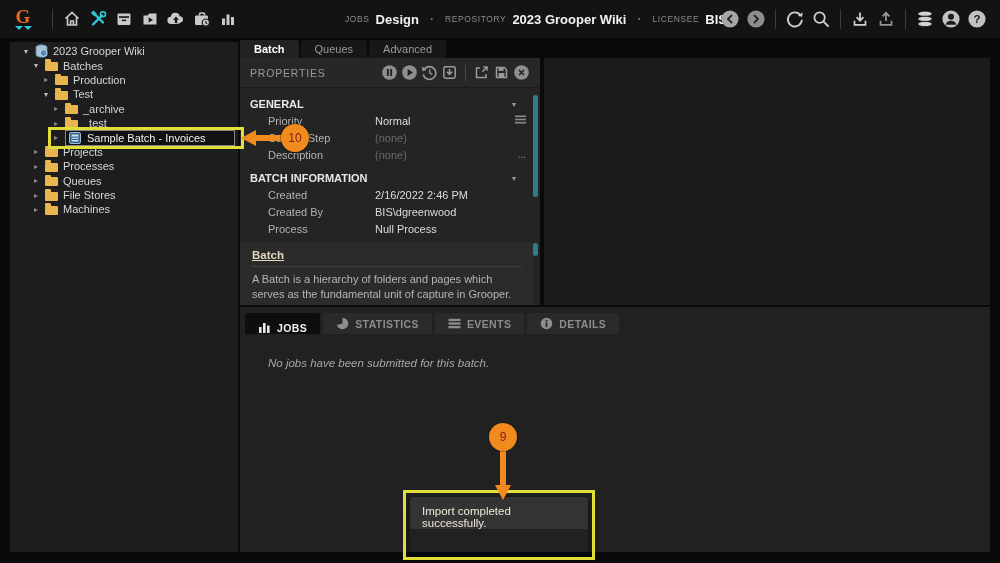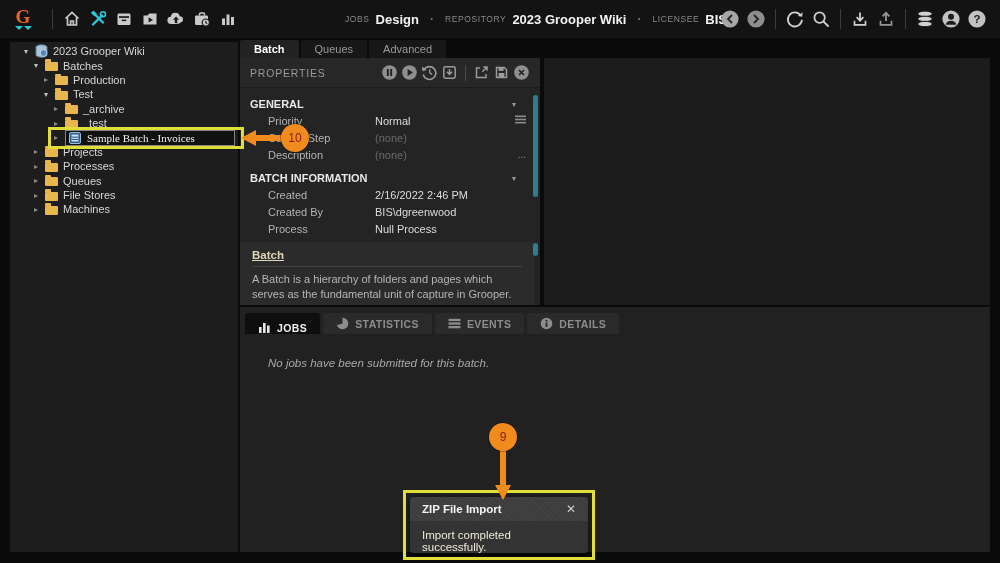--- a/index.html
+++ b/index.html
@@ -25,21 +25,21 @@
   
   #tree-panel { position:absolute; left:10px; top:42px; width:228px; height:510px;
                 background:#1d1d1d; padding-top:2px; }
   .trow { height:14.4px; display:flex; align-items:center; font-size:11px; color:#d6d6d6; white-space:nowrap; }
   .lvl0 { padding-left:14px; } .lvl1 { padding-left:24px; } .lvl2 { padding-left:34px; } .lvl3 { padding-left:44px; }
   .tw { width:11px; font-size:8px; flex:0 0 11px; }
   .tw.open { color:#bdbdbd; } .tw.closed { color:#8a8a8a; }
   .ic-folder { width:13px; height:9px; background:#e9b64d; border-radius:1px; position:relative; flex:0 0 13px; margin:2px 5px 0 0; }
   .ic-folder::before { content:""; position:absolute; top:-2.6px; left:0; width:6px; height:2.6px; background:#e9b64d; border-radius:1px 1px 0 0; }
   .tico { flex:0 0 13px; margin-right:5px; display:flex; align-items:center; }
-  .sel-wrap { display:flex; align-items:center; flex:1; margin-right:3px; border:1px solid #858585; background:#111; height:16px; padding-left:3px;font-family:Liberation Serif, serif; }
+  .sel-wrap { display:flex; align-items:center; flex:1; margin-right:3px; border:1px solid #858585; background:#111; height:16px; padding-left:3px; }
 
   
   #main-tabs { position:absolute; left:240px; top:40px; display:flex; }
   .mtab { height:18px; padding:0 14px; display:flex; align-items:center; font-size:11px;
           background:#171717; color:#9a9a9a; margin-right:2px; border-radius:2px 2px 0 0; }
   .mtab.active { background:#222; color:#fff; font-weight:bold; }
 
   
   #prop-panel { position:absolute; left:240px; top:58px; width:300px; height:247px; background:#242424; }
   #prop-strip { height:30px; background:#272727; display:flex; align-items:center; padding:0 10px; border-bottom:1px solid #1b1b1b; }
@@ -462,24 +462,20 @@
           <rect x="5.6" y="5.6" width="1.8" height="4.4" fill="#2a2a2a"></rect>
           <rect x="5.6" y="2.9" width="1.8" height="1.8" fill="#2a2a2a"></rect>
         </svg>
       <span>DETAILS</span>
     </div>
   </div>
   <div id="empty-msg">No jobs have been submitted for this batch.</div>
 </div>
 
 <div id="toast">
-  <div id="toast-head">
-    <span id="toast-title">ZIP File Import</span>
-    <span id="toast-close">✕</span>
-  </div>
   <div id="toast-body">Import completed successfully.</div>
 </div>
 
 <div class="ann-box" style="left:48px; top:127px; width:196px; height:22px;"></div>
 <div class="head-left" style="left:241px; top:130px;"></div>
 <div class="shaft" style="left:254px; top:135px; width:34px; height:6px;"></div>
 <div class="badge" style="left:281px; top:124px;">10</div>
 
 <div class="badge" style="left:489px; top:423px;">9</div>
 <div class="shaft" style="left:500px; top:449px; width:6px; height:37px;"></div>

